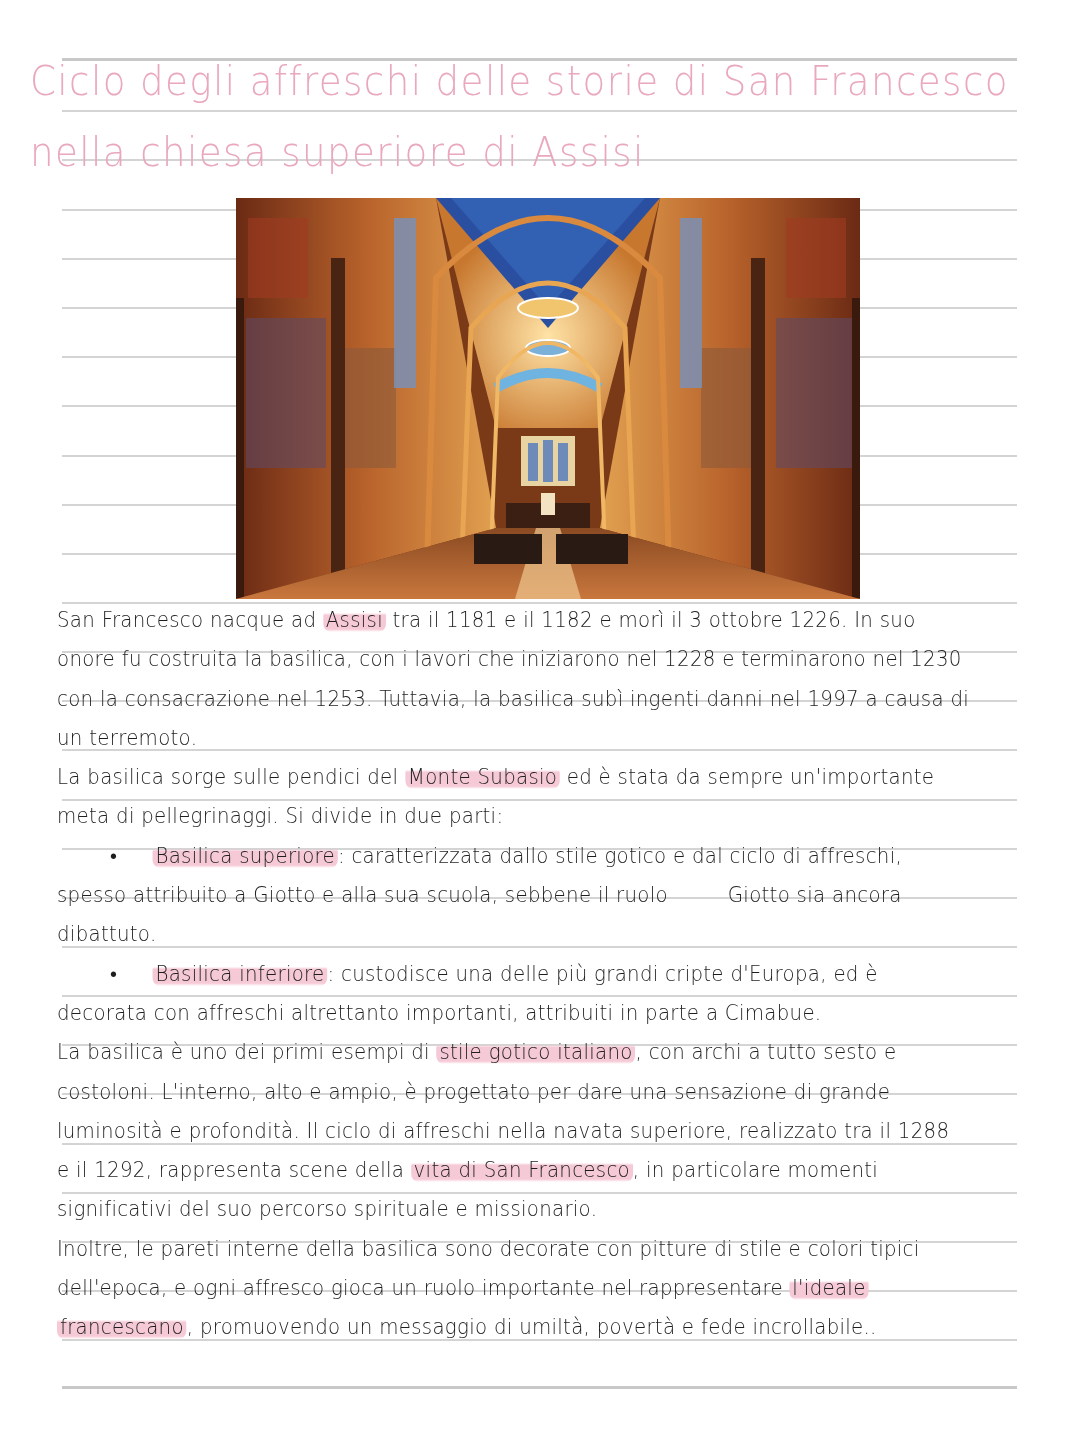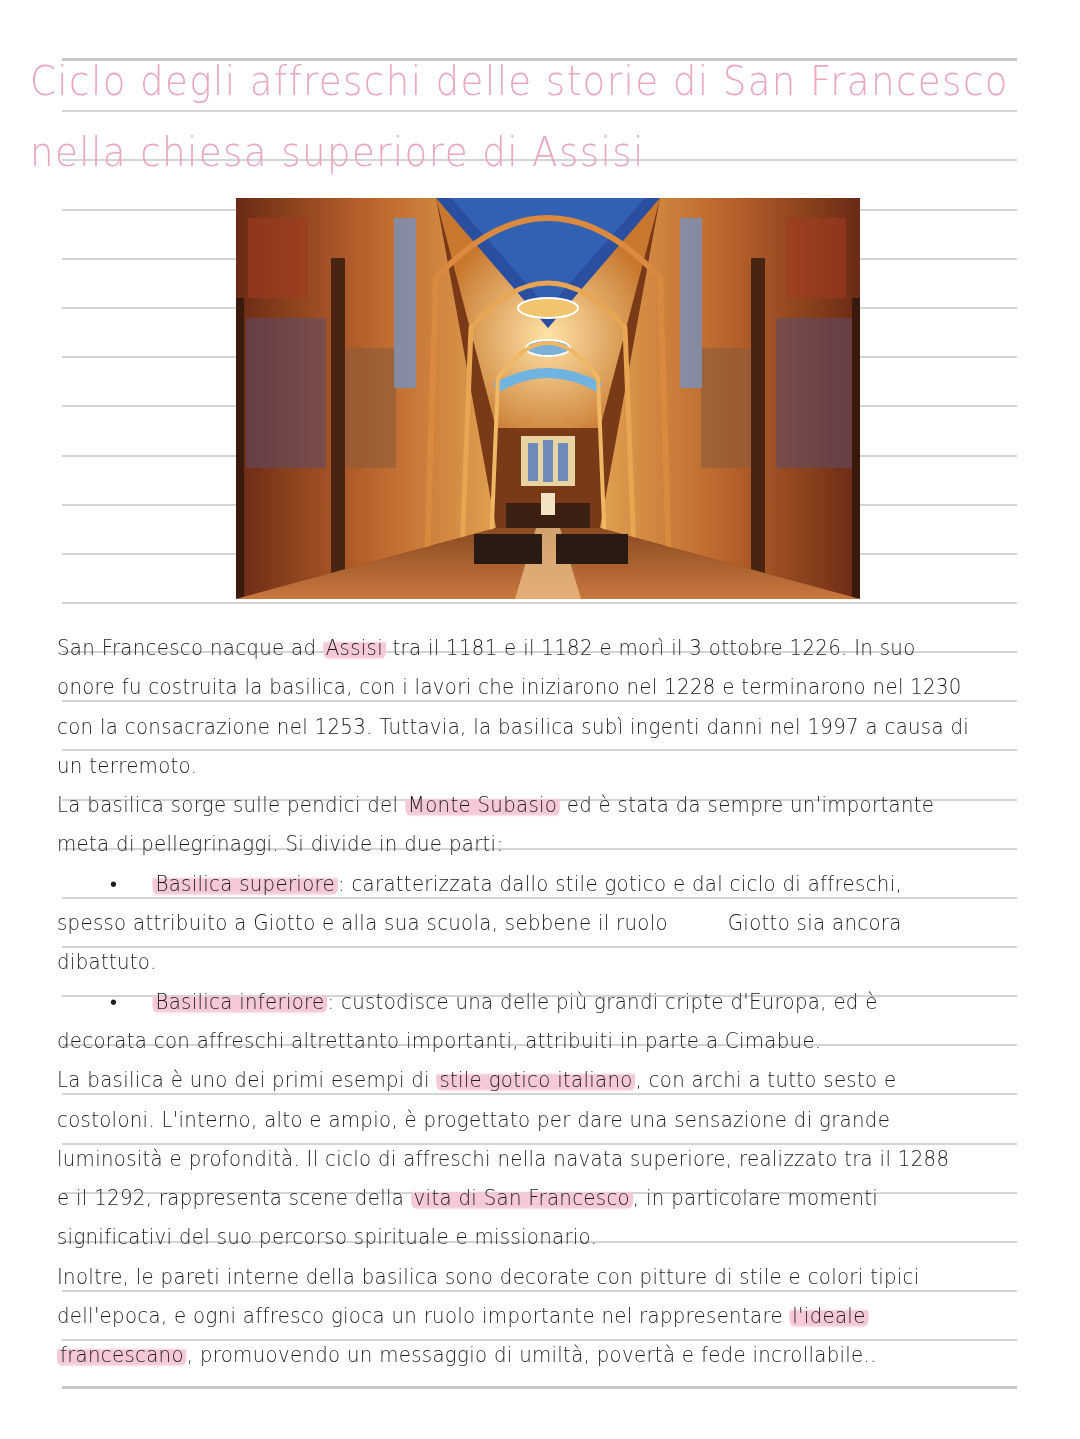--- a/index.html
+++ b/index.html
@@ -5,21 +5,21 @@
     html, body { margin: 0; padding: 0; background: #ffffff; }
     body { width: 1080px; height: 1439px; position: relative; overflow: hidden; font-family: "DejaVu Sans", sans-serif; }
     .rules { position: absolute; left: 0; top: 0; width: 1080px; height: 1439px; pointer-events: none; }
     .rule { position: absolute; left: 62px; width: 955px; height: 2px; background: #d4d4d4; }
     .rule.thick { height: 3px; background: #c8c8c8; }
     .title { position: absolute; left: 30px; color: #e9a8bd; font-family: "DejaVu Sans", sans-serif; font-weight: 300; font-size: 40px; letter-spacing: 1.5px; white-space: nowrap; transform: scaleX(0.93); transform-origin: left center; }
     .title.l1 { top: 58px; }
     .title.l2 { top: 129px; }
     .photo { position: absolute; left: 236px; top: 198px; width: 624px; height: 401px; overflow: hidden; background: #5a3416; }
     .photo svg { display: block; width: 100%; height: 100%; }
-    .body-text { position: absolute; left: 57px; top: 629px; width: 950px; }
+    .body-text { position: absolute; left: 57px; top: 601px; width: 950px; }
     .row { height: 39.3px; line-height: 39.3px; font-size: 20.5px; color: #1e1e1e; white-space: nowrap; font-family: "DejaVu Sans", sans-serif; font-weight: 300; letter-spacing: 0.3px; transform: scaleX(0.965); transform-origin: left center; }
     .row.indent { padding-left: 55px; }
     .bullet { display: inline-block; width: 44px; }
     .hl { background: linear-gradient(180deg, rgba(255,255,255,0) 20%, #f6c9d6 30%, #f6c9d6 88%, rgba(255,255,255,0) 100%); border-radius: 8px; padding: 0 3px; }
     .gap { display: inline-block; width: 62px; }
   </style>
 </head>
 <body>
 
 <div class="rules">

